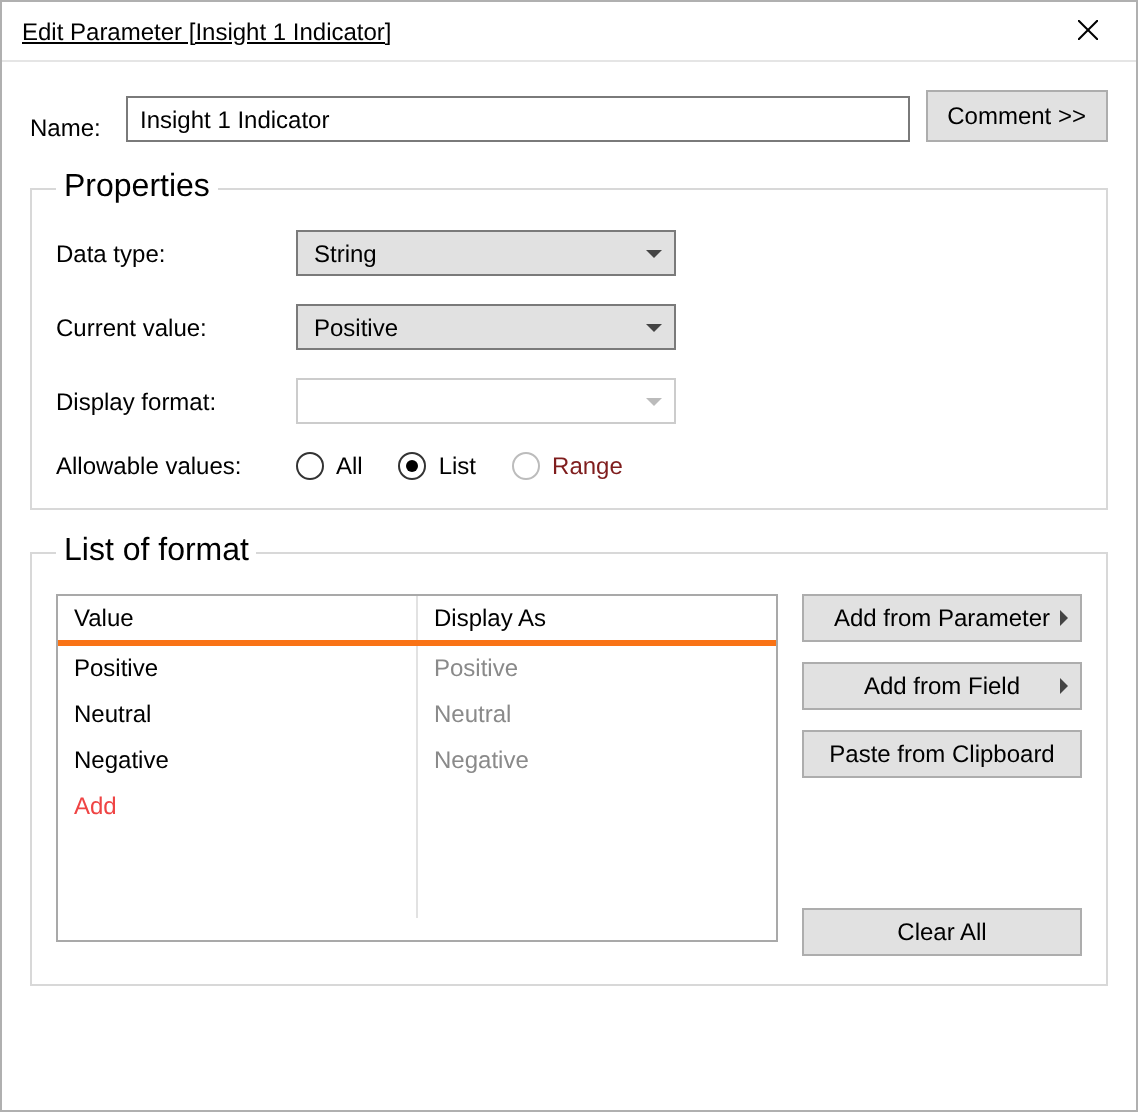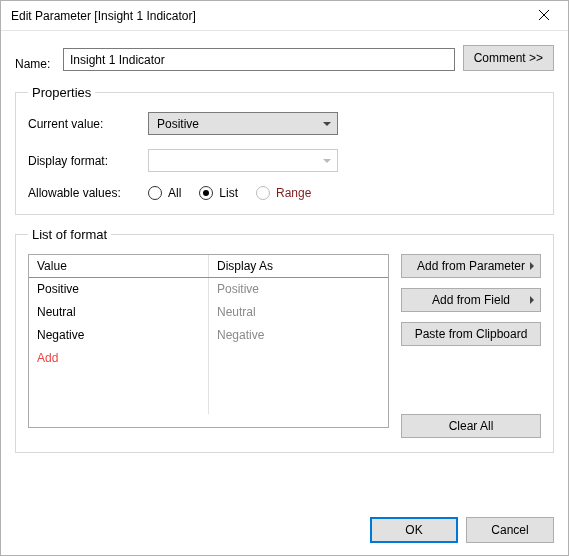--- a/index.html
+++ b/index.html
@@ -2,21 +2,21 @@
 <html><head>
 <meta charset="utf-8">
 <style>
   * { box-sizing: border-box; font-family: "Segoe UI", Tahoma, Arial, sans-serif; font-size: 12px; }
   html, body { margin: 0; padding: 0; background: #fff; }
   .window {
     width: 569px; height: 556px; border: 1px solid #b0b0b0; background: #fff; position: relative;
   }
   .titlebar {
     height: 30px; display: flex; align-items: center; justify-content: space-between;
-    padding: 0 2px 0 10px; border-bottom: 1px solid #e5e5e5;
+    padding: 0 2px 0 10px; border-bottom: 1px solid #e5e5e5; text-decoration: underline;
   }
   .titlebar .title { font-size: 12px; color: #000; }
   .titlebar .close-btn {
     width: 45px; height: 28px; display: flex; align-items: center; justify-content: center;
     cursor: default;
   }
   .titlebar .close-btn svg { width: 10px; height: 10px; stroke: #000; stroke-width: 1; }
   .body { padding: 14px 14px 10px 14px; }
 
   .row-name { display: flex; align-items: flex-end; gap: 8px; margin-bottom: 14px; }
@@ -24,21 +24,21 @@
   .name-input {
     flex: 1; height: 23px; border: 1px solid #7a7a7a; padding: 2px 6px; background: #fff;
   }
   .comment-btn {
     height: 26px; padding: 0 10px; background: #e1e1e1; border: 1px solid #adadad; cursor: default;
   }
 
   fieldset.group {
     border: 1px solid #d8d8d8; margin: 0 0 12px 0; padding: 12px 12px 14px 12px;
   }
-  fieldset.group > legend { padding: 0 4px; color: #000; font-size: 13px; }
+  fieldset.group > legend { padding: 0 4px; color: #000; font-size: 16px; }
 
   .prop-row { display: flex; align-items: center; margin-bottom: 14px; }
   .prop-row:last-child { margin-bottom: 0; }
   .prop-label { width: 120px; }
   .prop-label.disabled { color: #000000; }
 
   .dropdown {
     width: 190px; height: 23px; border: 1px solid #7a7a7a; background: #e1e1e1;
     display: flex; align-items: center; justify-content: space-between; padding: 0 6px 0 8px;
   }
@@ -65,21 +65,21 @@
   .radio.disabled .radio-circle { border-color: #bcbcbc; }
 
   .lov-body { display: flex; gap: 12px; }
   .table-wrap {
     flex: 1; border: 1px solid #a9a9a9; background: #fff; height: 174px;
   }
   table.values {
     width: 100%; border-collapse: collapse; table-layout: fixed;
   }
   table.values th {
-    text-align: left; font-weight: normal; padding: 4px 8px; border-bottom: 1px solid #f97316;
+    text-align: left; font-weight: normal; padding: 4px 8px; border-bottom: 3px solid #f97316;
     border-right: 1px solid #e2e2e2; background: #fff;
   }
   table.values td {
     padding: 4px 8px; border-right: 1px solid #e2e2e2;
     border-bottom: 1px solid transparent; height: 22px;
   }
   table.values td:last-child, table.values th:last-child { border-right: none; }
   .display-col { color: #8a8a8a; }
   .add-cell { color: #ef4444; }
 
@@ -123,20 +123,27 @@
 
     <div class="row-name">
       <label>Name:</label>
       <input class="name-input" type="text" value="Insight 1 Indicator" style="">
       <button class="comment-btn">Comment &gt;&gt;</button>
     </div>
 
     <fieldset class="group">
       <legend>Properties</legend>
 
+      <div class="prop-row">
+        <span class="prop-label">Data type:</span>
+        <div class="dropdown">
+          <span class="val">String</span>
+          <span class="arrow-down"></span>
+        </div>
+      </div>
 
       <div class="prop-row">
         <span class="prop-label">Current value:</span>
         <div class="dropdown">
           <span class="val">Positive</span>
           <span class="arrow-down"></span>
         </div>
       </div>
 
       <div class="prop-row">
@@ -221,21 +228,13 @@
           </div>
           <div class="sidebtn clear-all">
             <span>Clear All</span>
           </div>
         </div>
       </div>
     </fieldset>
 
   </div>
 
-  <div class="footer">
-    <div class="btn primary">
-      <span>OK</span>
-    </div>
-    <div class="btn">
-      <span>Cancel</span>
-    </div>
-  </div>
 </div>
 
 </body></html>

